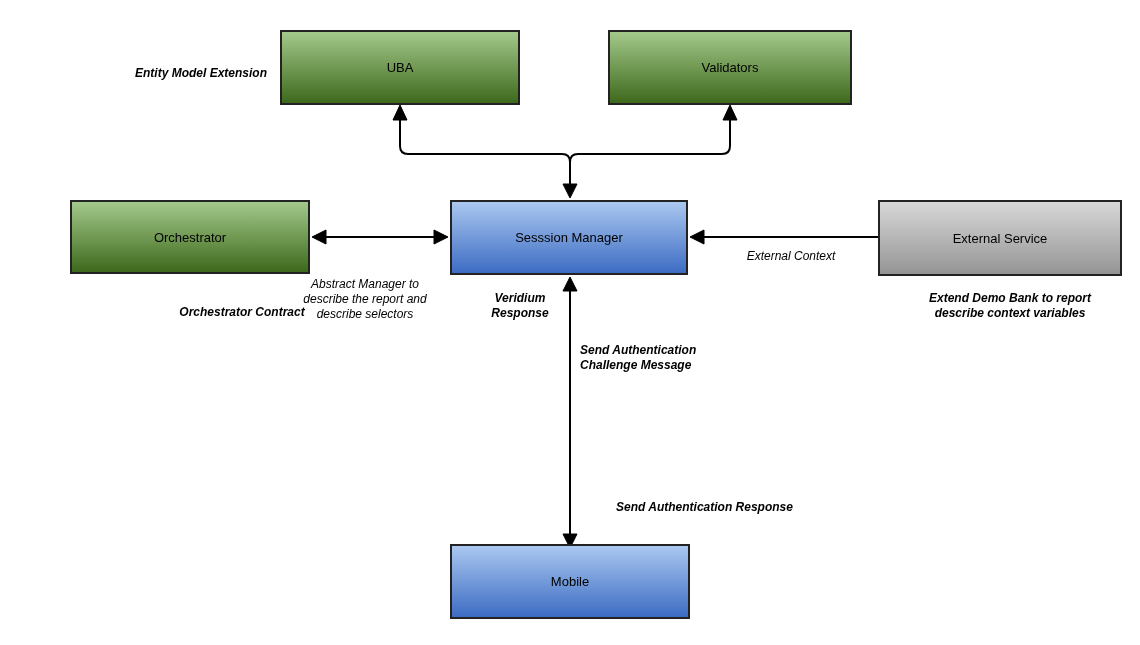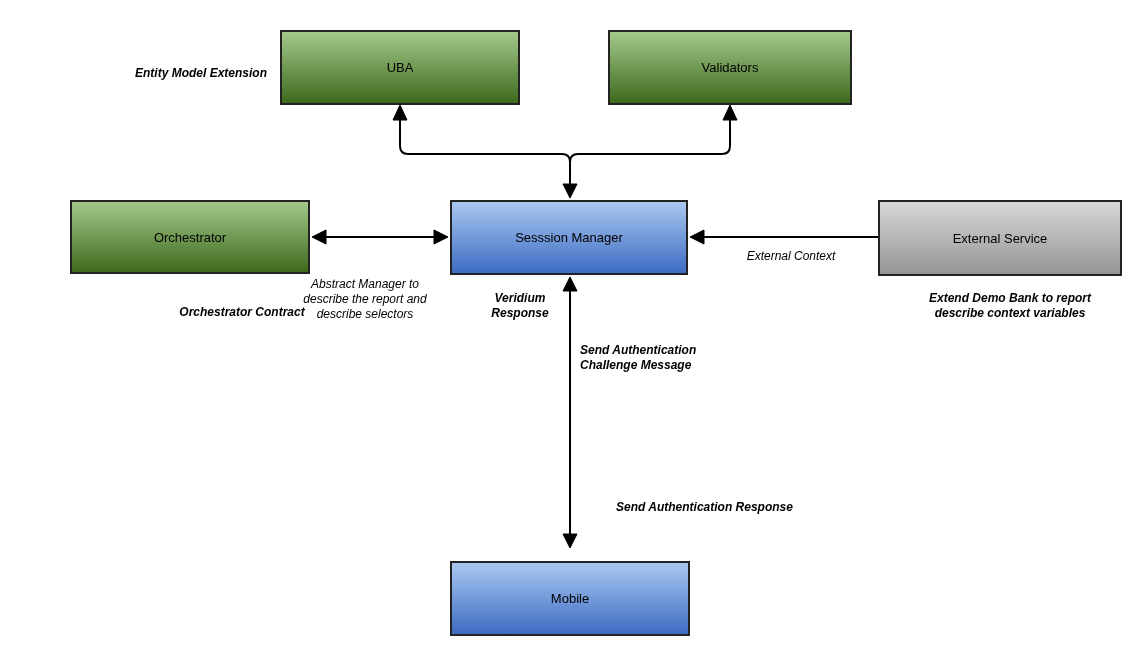--- a/index.html
+++ b/index.html
@@ -113,21 +113,21 @@
   </div>
 
   <div class="node blue" style="left:450px; top:200px; width:238px; height:75px;">
     <span>Sesssion Manager</span>
   </div>
 
   <div class="node gray" style="left:878px; top:200px; width:244px; height:76px;text-align:right;">
     <span>External Service</span>
   </div>
 
-  <div class="node blue" style="left:450px; top:561px; width:240px; height:75px;">
+  <div class="node blue" style="left:450px; top:544px; width:240px; height:75px;">
     <span>Mobile</span>
   </div>
 
   <div class="label bold center nowrap" style="left:101px; top:66px; width:200px;">Entity Model Extension</div>
 
   <div class="label bold center nowrap" style="left:142px; top:305px; width:200px;">Orchestrator Contract</div>
 
   <div class="label center" style="left:302px; top:277px; width:126px;">
     <div class="line">Abstract Manager to</div>
     <div class="line">describe the report and</div>

